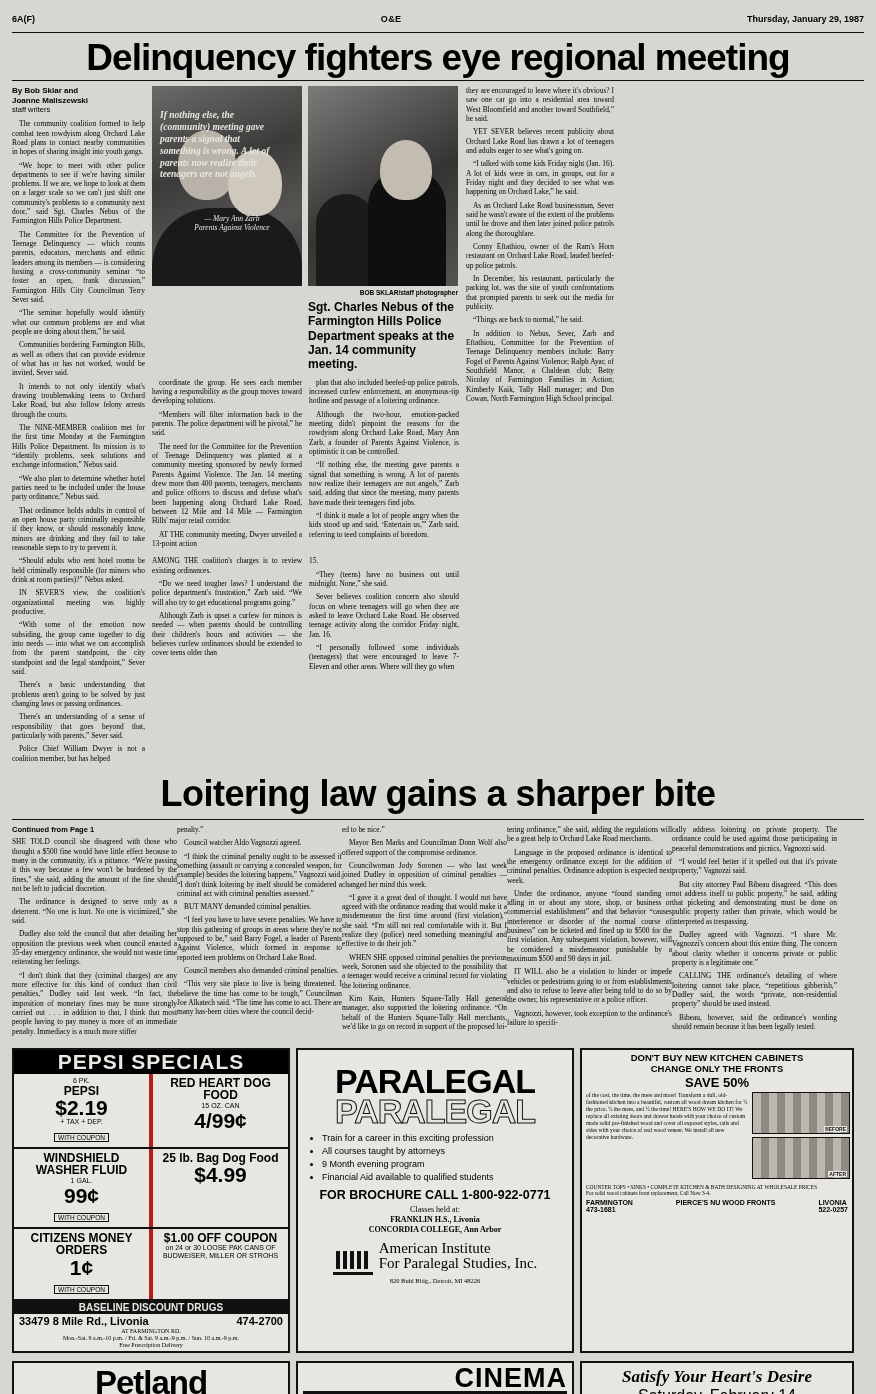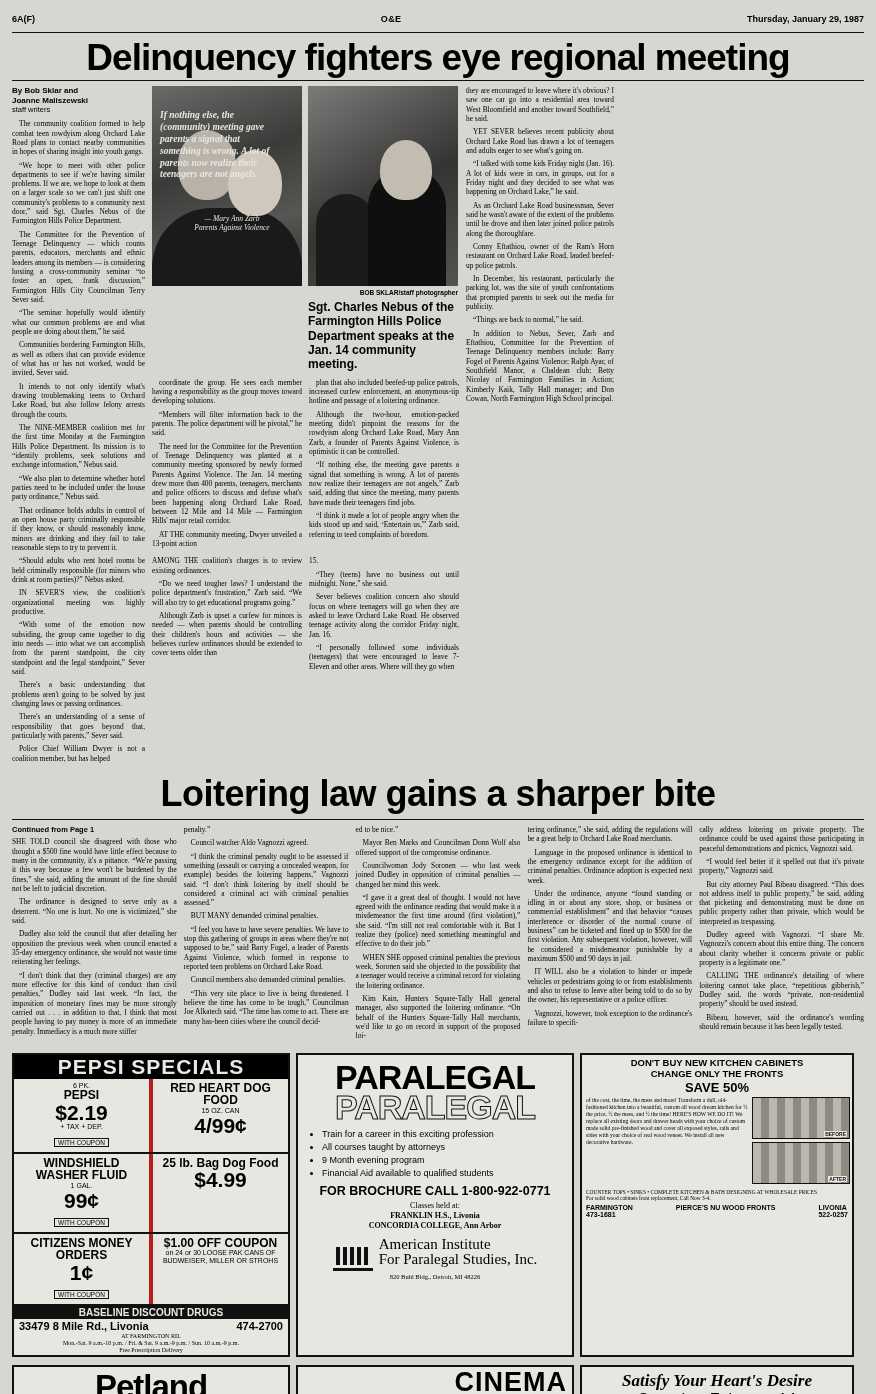--- a/index.html
+++ b/index.html
@@ -31,38 +31,38 @@
   .silhouette{position:absolute;bottom:0;left:8px;width:60px;height:92px;background:#1b1b1b;border-radius:30px 30px 0 0;}
   .silhouette2{position:absolute;bottom:0;left:60px;width:78px;height:118px;background:#0f0f0f;border-radius:38px 38px 0 0;}
   .faceA{position:absolute;left:26px;top:44px;width:58px;height:70px;background:#b9b2a8;border-radius:50% 50% 45% 45%;}
   .faceB{position:absolute;left:76px;top:64px;width:54px;height:66px;background:#cfc8bd;border-radius:50% 50% 45% 45%;}
   .shoulderA{position:absolute;left:0;bottom:0;width:150px;height:78px;background:#1a1a1a;border-radius:60px 60px 0 0;}
   .cap{font-size:7px;line-height:1.2;margin-top:3px;}
   .cap.credit{font-family:"Liberation Sans",sans-serif;font-weight:bold;font-size:6.5px;text-align:right;}
   .cap.bold{font-family:"Liberation Sans",sans-serif;font-weight:bold;font-size:12px;}
   .subhead{font-family:"Liberation Sans",sans-serif;font-weight:bold;font-size:36px;text-align:center;letter-spacing:-.5px;margin:6px 0 4px;}
   .contfrom{font-family:"Liberation Sans",sans-serif;font-weight:bold;font-size:7.5px;margin-bottom:3px;}
-  .lowgrid{display:flex;gap:7px;}
+  .lowgrid{display:flex;}
   .adrow{display:flex;gap:6px;margin-top:8px;}
   .ad{border:2px solid #111;background:#e8e6e1;box-sizing:border-box;position:relative;}
   
   .pepsi{width:278px;padding:0;}
   .pepsi .ttl{background:#000000;color:#eae8e3;font-family:"Liberation Sans",sans-serif;font-weight:bold;font-size:21px;text-align:center;letter-spacing:1px;}
   .pepsi .grid{display:flex;border-bottom:2px solid #111;}
   .pepsi .cell{flex:1;padding:3px 4px;text-align:center;font-family:"Liberation Sans",sans-serif;}
   .pepsi .cell+.cell{border-left:4px solid #b91c1c;}
   .pepsi .nm{font-weight:bold;font-size:12px;line-height:1.05;}
   .pepsi .sm{font-size:7px;line-height:1.1;}
   .pepsi .pr{font-weight:bold;font-size:21px;line-height:1;}
   .pepsi .coupon{font-size:6.5px;border:1px solid #111;display:inline-block;padding:0 3px;margin-top:1px;}
   .pepsi .footer{background:#111;color:#eae8e3;font-family:"Liberation Sans",sans-serif;font-weight:bold;font-size:10px;text-align:center;padding:1px 0;}
   .pepsi .addr{font-family:"Liberation Sans",sans-serif;font-weight:bold;font-size:11px;display:flex;justify-content:space-between;padding:1px 5px;}
   .pepsi .hours{font-size:6px;text-align:center;line-height:1.15;padding-bottom:2px;}
   
-  .para{width:278px;padding:8px 6px;}
+  .para{width:278px;padding:17px 6px;}
   .para .big{font-family:"Liberation Sans",sans-serif;font-weight:bold;font-size:34px;text-align:center;letter-spacing:-1px;line-height:.88;}
   .para .big.out{color:#e8e6e1;-webkit-text-stroke:1px #111;text-stroke:1px #111;}
   .para ul{margin:5px 0 4px 8px;padding:0 0 0 10px;font-size:9px;line-height:1.45;font-family:"Liberation Sans",sans-serif;}
   .para .bro{font-family:Liberation Sans, sans-serif;font-weight:bold;font-size:12.5px;text-align:center;margin:3px 0;}
   .para .cls{font-size:8px;text-align:center;line-height:1.25;}
   .para .inst{display:flex;align-items:center;gap:6px;justify-content:center;margin-top:3px;}
   .para .inst .txt{font-family:"Liberation Serif",serif;font-size:15px;line-height:1.05;}
   .para .addr{font-size:6.5px;text-align:center;margin-top:2px;}
   .colosseum{width:40px;height:34px;border-bottom:3px solid #111;position:relative;}
   .colosseum i{position:absolute;bottom:3px;width:4px;height:18px;background:#111;}

